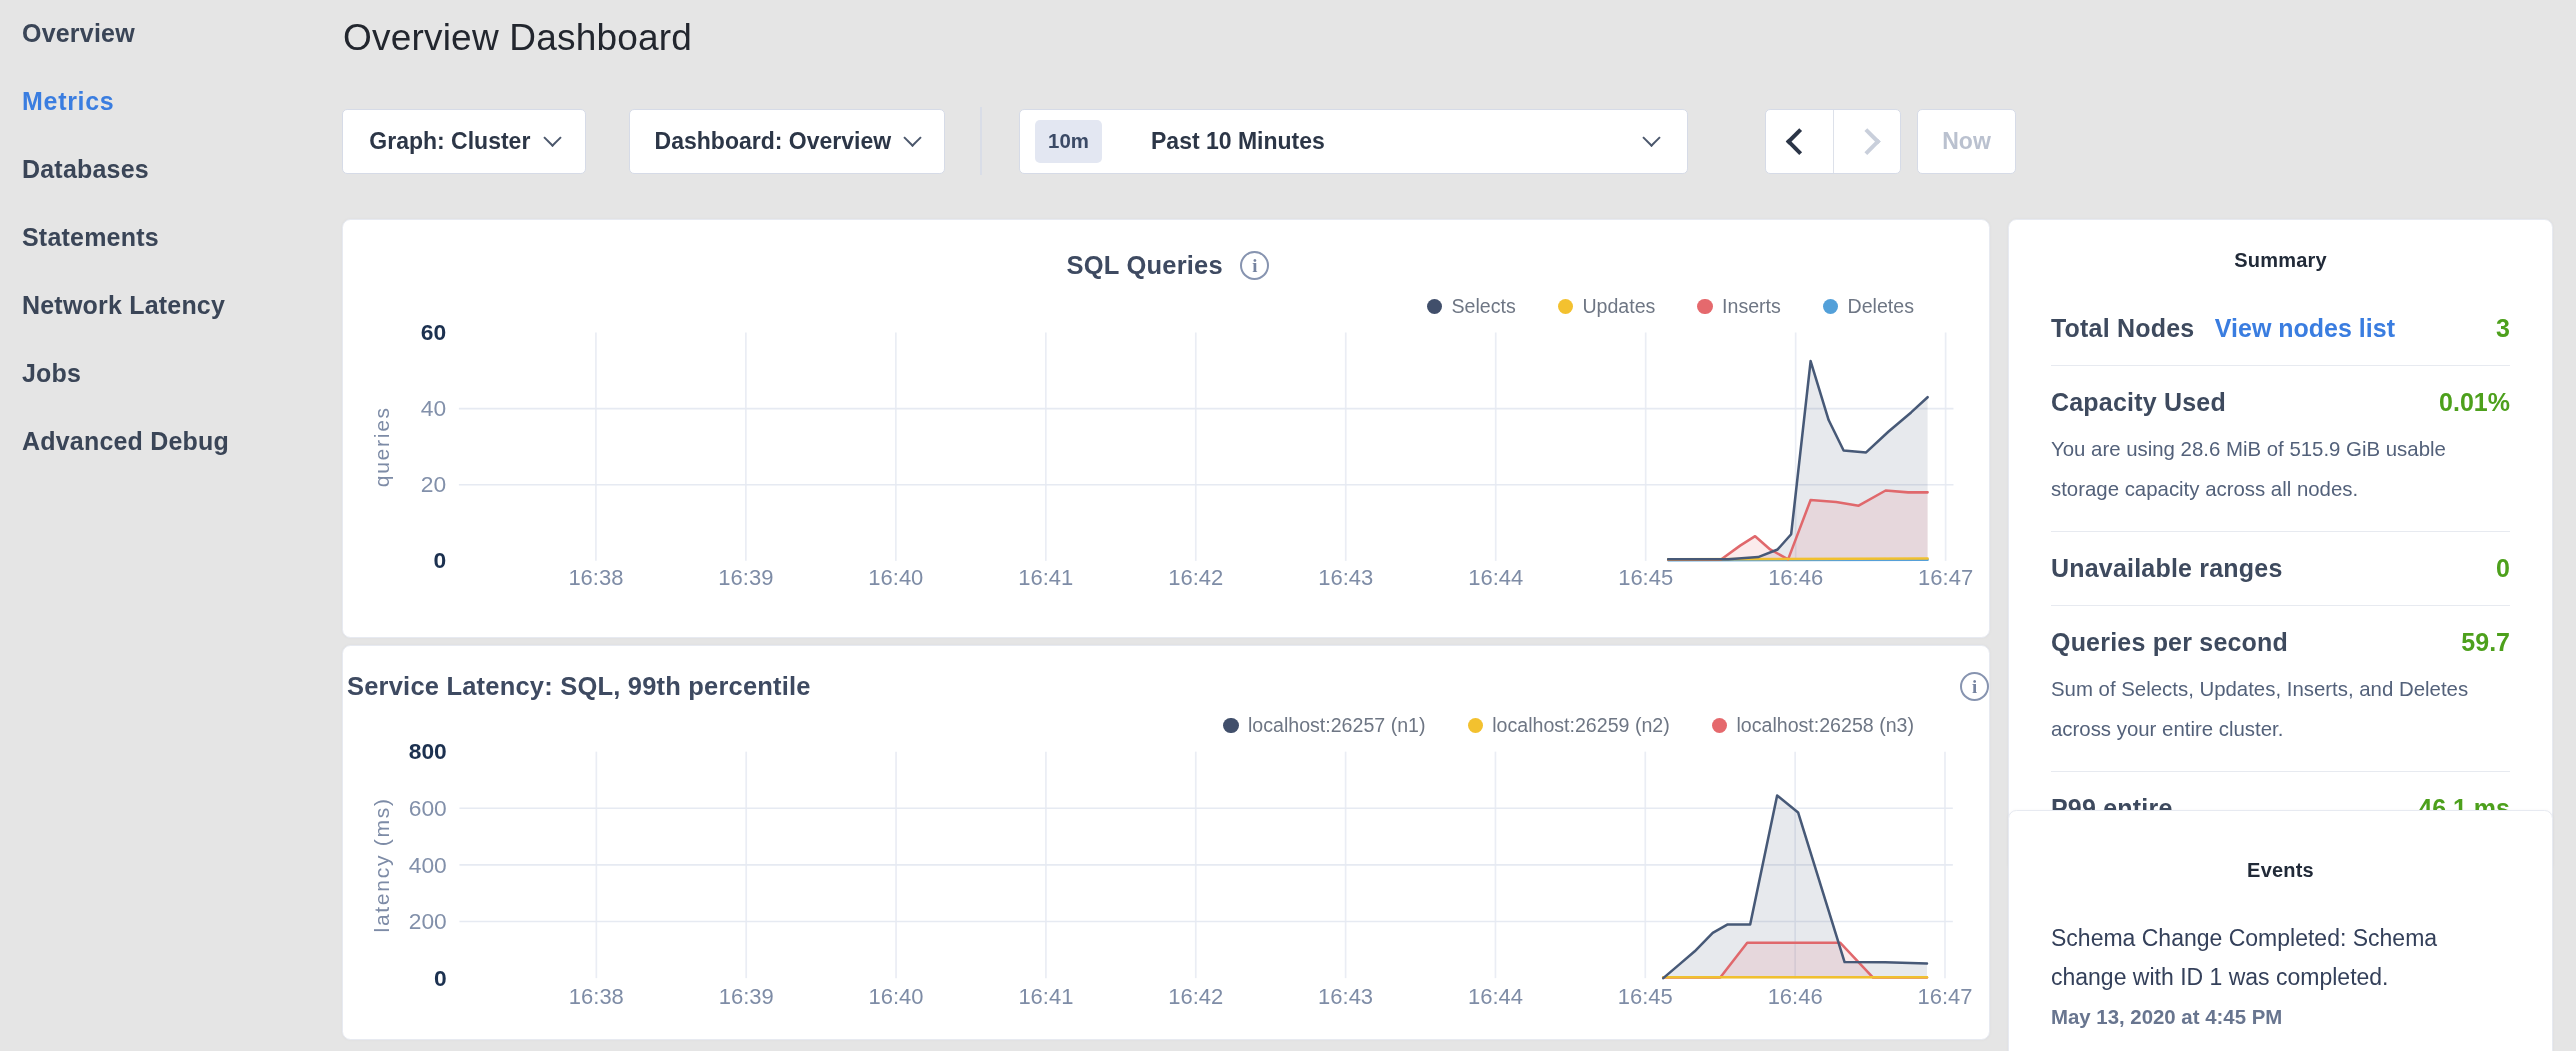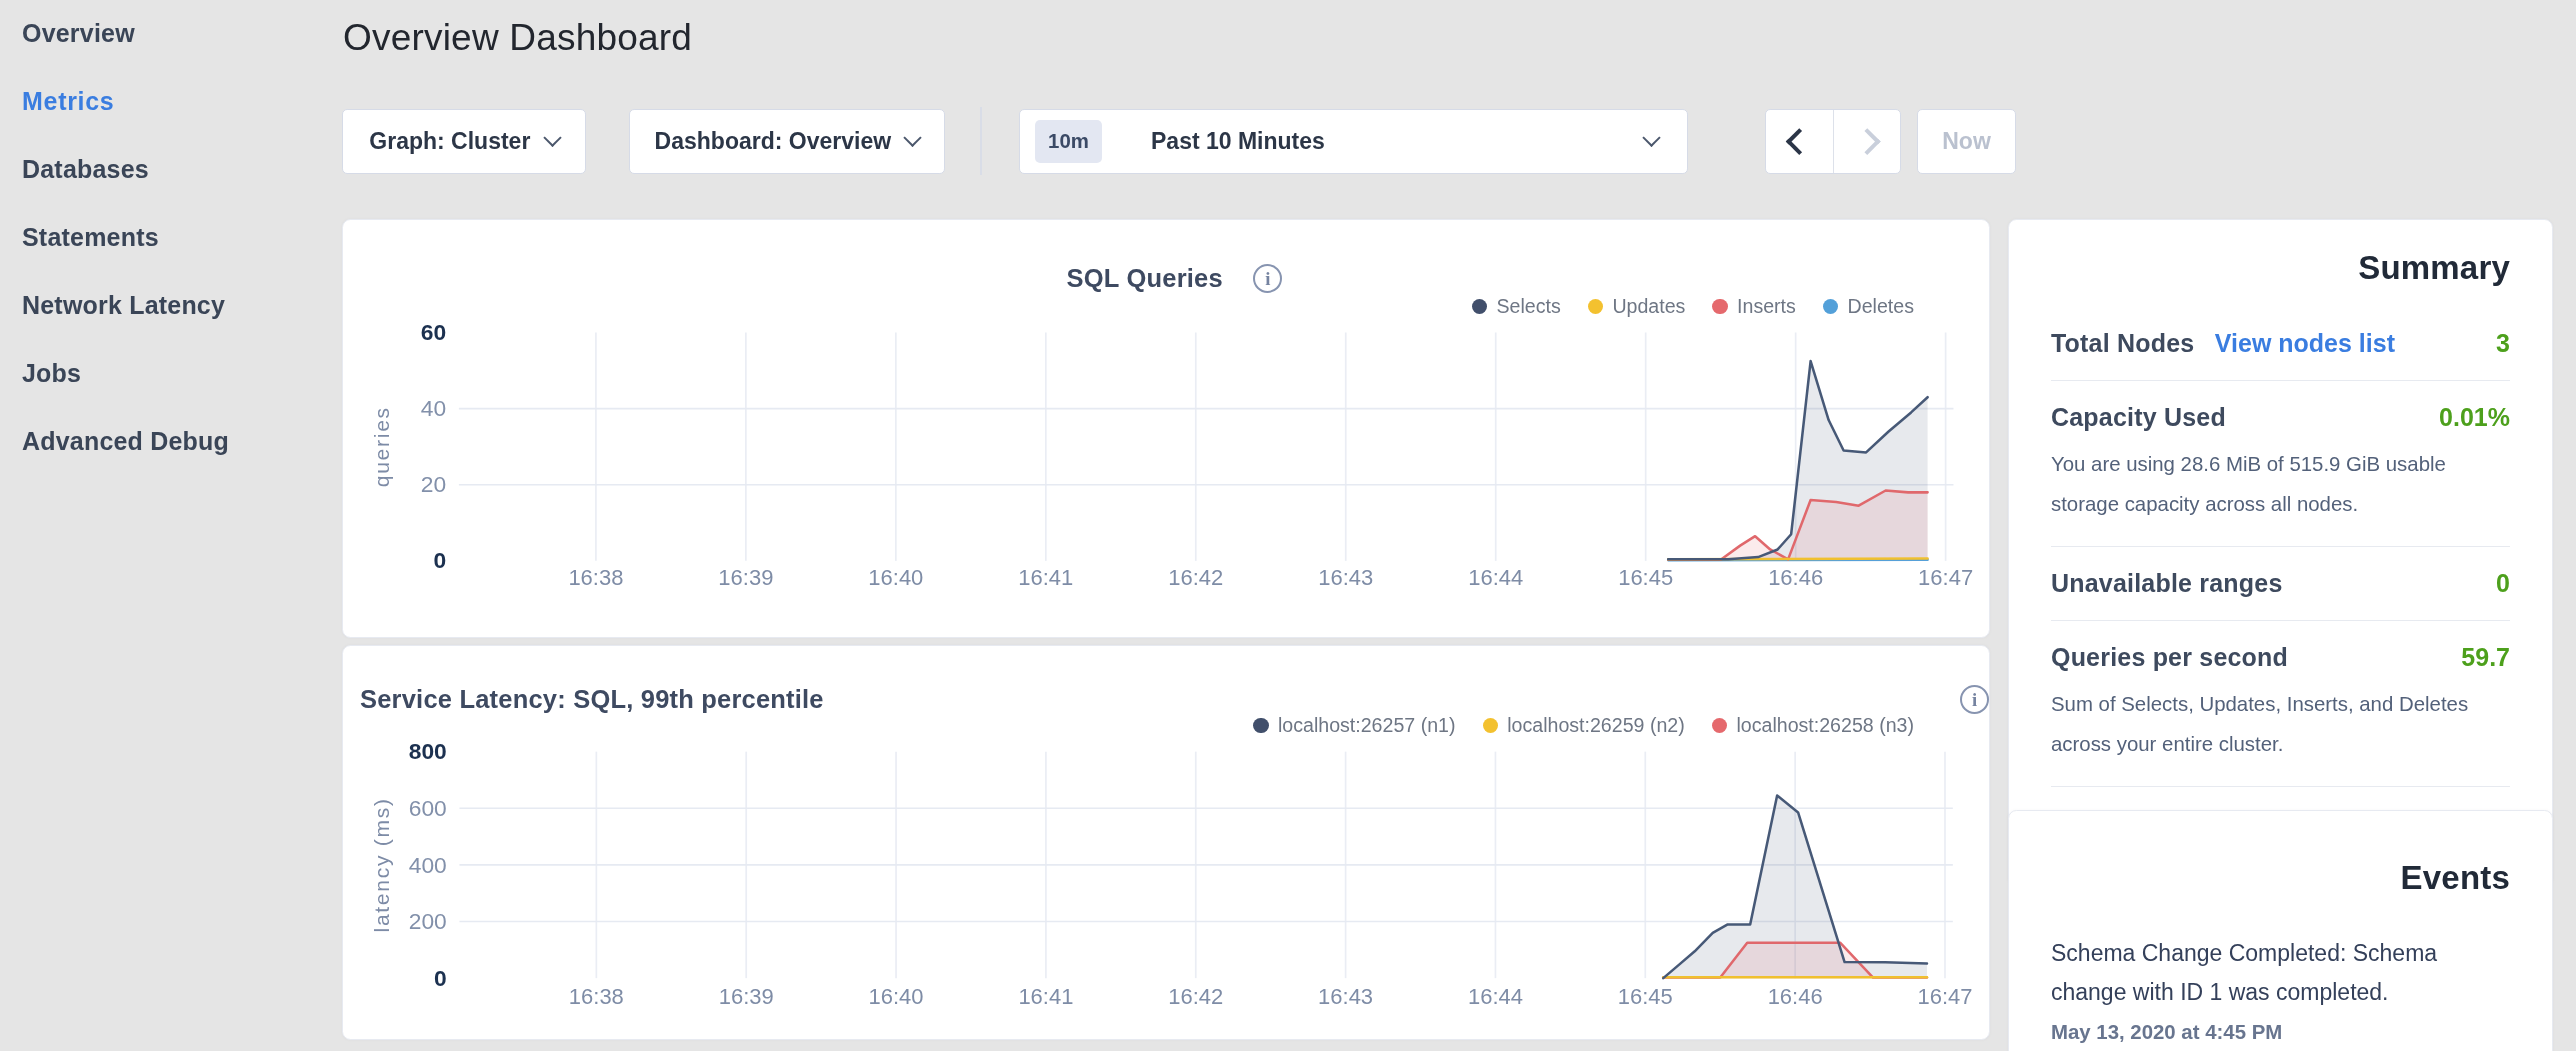--- a/index.html
+++ b/index.html
@@ -31,34 +31,34 @@
   .arrow-half:first-child{border-right:1.7px solid #dde1ea;}
   #now-button{left:1917px;width:99px;color:#bac1cf;}
 
   
   .card{position:absolute;background:#fff;border:0.9px solid #e7eaf1;border-radius:8.5px;box-shadow:0 0 3.4px rgba(30,40,70,.04);box-sizing:border-box;}
   #chart-card-0{left:342px;top:219px;width:1648px;height:419px;}
   #chart-card-1{left:342px;top:645px;width:1648px;height:395px;}
   .chart-title-row{position:absolute;left:0;width:100%;display:flex;align-items:center;justify-content:center;gap:13.6px;}
   #chart-card-0 .chart-title-row{top:27px;}
   #chart-card-1 .chart-title-row{top:22px;justify-content:space-between;}
-  .chart-title{margin:17px;font-size:25.5px;font-weight:bold;color:#3e4a61;letter-spacing:0.2px;}
+  .chart-title{margin:4px;font-size:25.5px;font-weight:bold;color:#3e4a61;letter-spacing:0.2px;}
   .info{display:inline-flex;align-items:center;justify-content:center;width:29px;height:29px;border:2.6px solid #8794b0;border-radius:50%;color:#7583a0;font-size:18.7px;font-weight:bold;font-family:"Liberation Serif",serif;cursor:pointer;box-sizing:border-box;}
-  .legend{position:absolute;right:75px;display:flex;gap:27px;align-items:flex-start;}
+  .legend{position:absolute;right:75px;display:flex;gap:42px;align-items:flex-start;}
   #chart-card-0 .legend{top:75px;}
   #chart-card-1 .legend{top:68px;}
   .legend-item{display:flex;align-items:center;gap:9.4px;cursor:pointer;}
   .legend-item .dot{width:15.3px;height:15.3px;border-radius:50%;display:inline-block;}
   .legend-item .lbl{font-size:19.6px;color:#6e7684;}
   .chart-svg{position:absolute;left:0;top:0;width:100%;height:100%;font-family:inherit;}
 
   
   #summary-card{left:2008px;top:219px;width:545px;padding:29px 42px 25.5px 42px;}
   #events-card{left:2008px;top:810px;width:545px;height:272px;padding:48px 42px 0 42px;}
-  .card-heading{margin:0;text-align:right;font-size:33px;font-weight:bold;color:#212a38;letter-spacing:0.2px;}
+  .card-heading{margin:0;text-align:center;font-size:20px;font-weight:bold;color:#212a38;letter-spacing:0.2px;}
   #summary-rows{margin-top:20.4px;}
   .sum-row{padding:22px 0;}
   .sum-line{display:flex;align-items:baseline;gap:20.4px;justify-content:space-between;}
   .sum-label{font-size:25px;font-weight:bold;color:#3e4a5e;letter-spacing:0.2px;}
   .sum-link{font-size:25px;font-weight:bold;color:#3a7de0;text-decoration:none;cursor:pointer;}
   .sum-value{margin-left:auto;font-size:25px;font-weight:bold;color:#4da01c;white-space:nowrap;}
   .sum-desc{margin:12px 0 0 0;font-size:20.4px;line-height:40px;color:#53617a;}
   .sum-divider{height:0.9px;background:#e7eaf0;border:none;margin:0;}
   .event-text{margin:37px 0 0 0;font-size:23px;line-height:39px;color:#34405a;}
   .event-time{margin:8.5px 0 0 0;font-size:20.4px;color:#68758f;font-weight:bold;}

